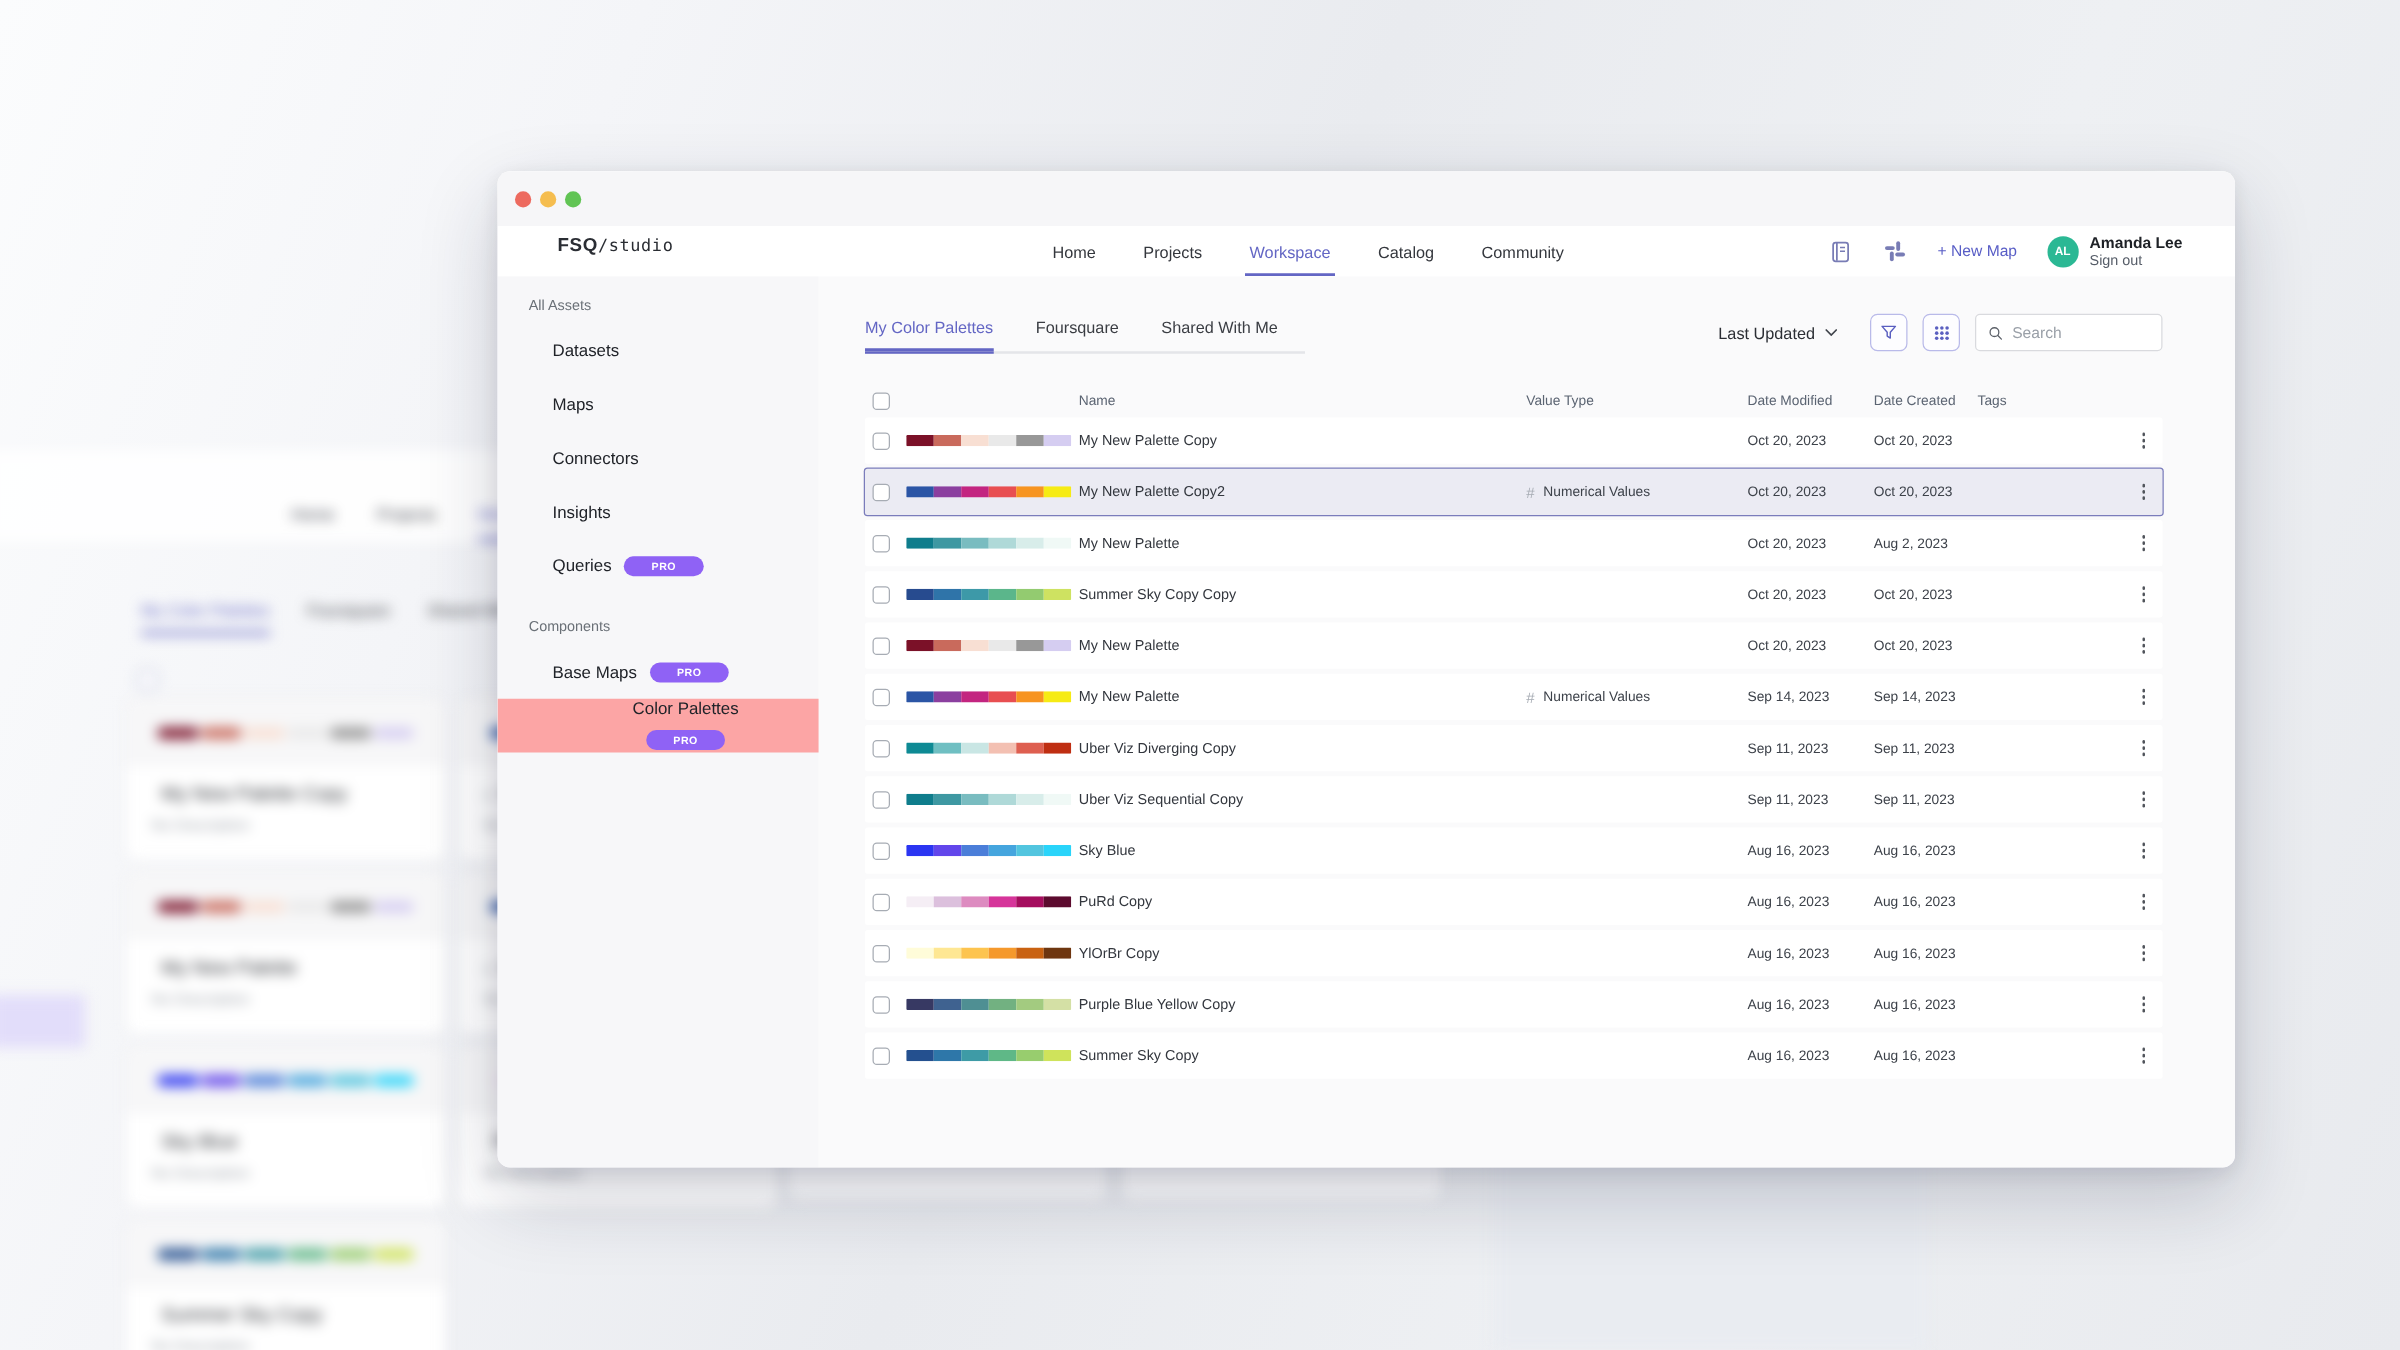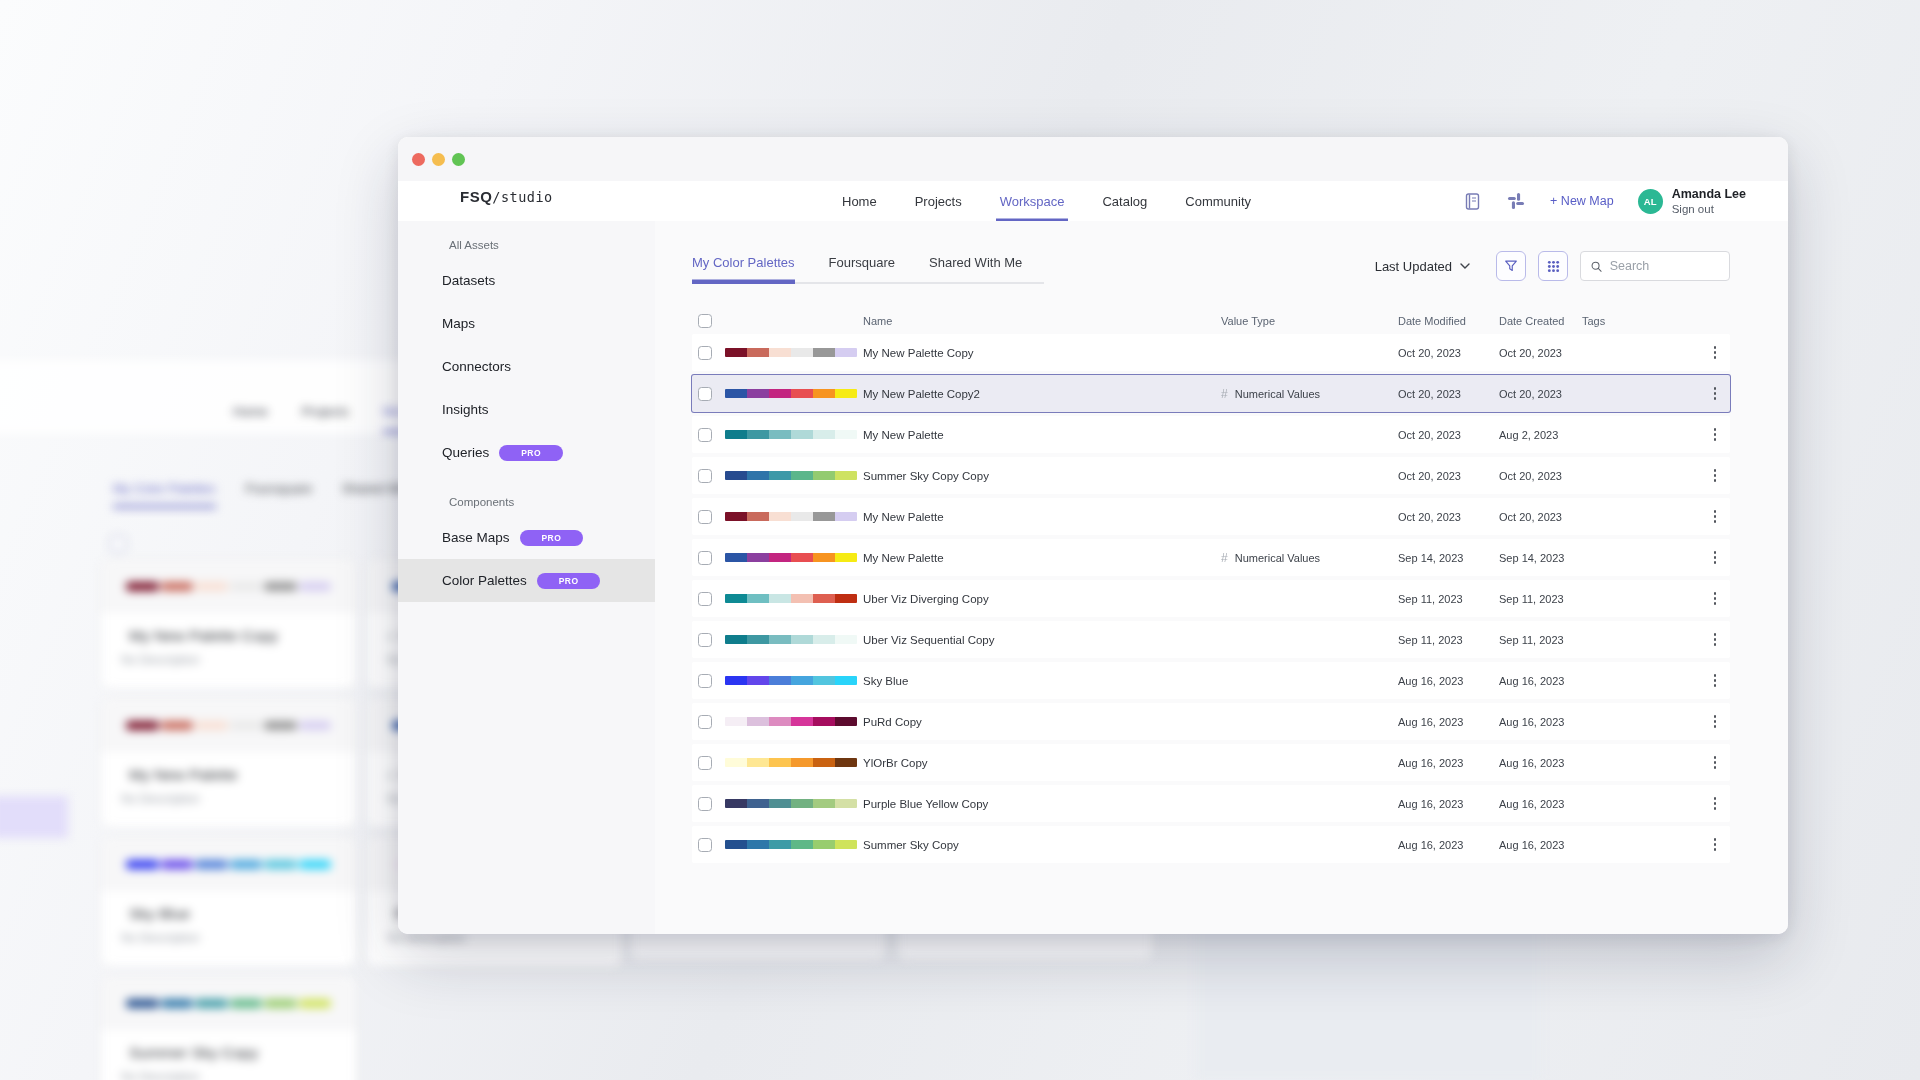--- a/index.html
+++ b/index.html
@@ -41,39 +41,39 @@
   .window {
     position:absolute; left:398px; top:137px; width:1390px; height:797px;
     background:#fff; border-radius:10px; overflow:hidden;
     box-shadow:0 24px 64px rgba(25,30,60,.20), 0 4px 18px rgba(25,30,60,.10);
   }
   .titlebar { height:44px; background:#f6f6f8; display:flex; align-items:center; padding-left:14px; }
   .lights { display:flex; gap:7px; }
   .light { width:13px; height:13px; border-radius:50%; }
 
   .appheader { height:40px; background:#fff; position:relative; display:flex; align-items:center; }
-  .logo { position:absolute; left:62px; top:7px; font-size:15px; color:#2a2d33; letter-spacing:.5px; white-space:nowrap; }
+  .logo { position:absolute; left:48px; top:7px; font-size:15px; color:#2a2d33; letter-spacing:.5px; white-space:nowrap; }
   .logo .fsq { font-weight:600; }
   .logo .studio { font-family:"DejaVu Sans Mono", monospace; font-size:13.5px; }
   .main-nav { position:absolute; left:440px; top:0; height:40px; display:flex; gap:30px; }
   .nav-item { font-size:13px; color:#34373d; display:flex; align-items:center; padding:0 4px; cursor:default; }
   .nav-item.active { color:var(--accent); box-shadow:inset 0 -2.5px 0 var(--accent); }
   .header-right { position:absolute; right:42px; top:0; height:40px; display:flex; align-items:center; gap:24px; }
   .hdr-icon { width:20px; height:20px; display:flex; align-items:center; justify-content:center; }
   .new-map { color:#585dc6; font-size:12.5px; white-space:nowrap; }
   .profile { display:flex; align-items:center; gap:9px; }
   .avatar { width:25px; height:25px; border-radius:50%; background:var(--avatar); color:#fff; font-size:9.5px; font-weight:700; display:flex; align-items:center; justify-content:center; }
   .profile-name { font-size:12.5px; font-weight:700; color:#1e2126; line-height:1.25; }
   .signout { font-size:11.5px; font-weight:400; color:#565d68; }
 
   .winbody { display:flex; height:713px; }
   .sidebar { width:257px; background:#f7f7f9; padding-top:10px; flex-shrink:0; }
-  .section-title { padding:8px 0 8px 51px; font-size:11.5px; color:#6a7077; }
+  .section-title { padding:8px 0 8px 25px; font-size:11.5px; color:#6a7077; }
   .side-item { height:43px; display:flex; align-items:center; gap:10px; padding-left:44px; font-size:13.5px; color:#202329; }
-  .side-item.selected { background:#e5e5e5; }
+  .side-item.selected { background:#fca5a5;flex-direction:column; }
   .pro-badge { background:var(--pro); color:#fff; font-size:8.5px; font-weight:700; letter-spacing:.4px; border-radius:9px; padding:3px 22px; }
   .section-gap { height:14px; }
 
   .main { flex:1; background:#fafafb; padding:0 58px 0 37px; }
   .toolbar { margin-top:32px; height:33px; position:relative; }
   .tabs { display:inline-flex; gap:34px; border-bottom:2px solid #e4e5e9; padding-right:22px; }
   .tab { font-size:13px; color:#3a3d43; padding-bottom:12px; }
   .tab.active { color:var(--accent); box-shadow:inset 0 -2.5px 0 var(--accent); margin-bottom:-2px; border-bottom:2px solid var(--accent); }
   .controls { position:absolute; right:0; top:-2px; display:flex; align-items:center; gap:12px; }
   .sort { display:flex; align-items:center; gap:8px; font-size:13px; color:#2b2e34; margin-right:14px; }

